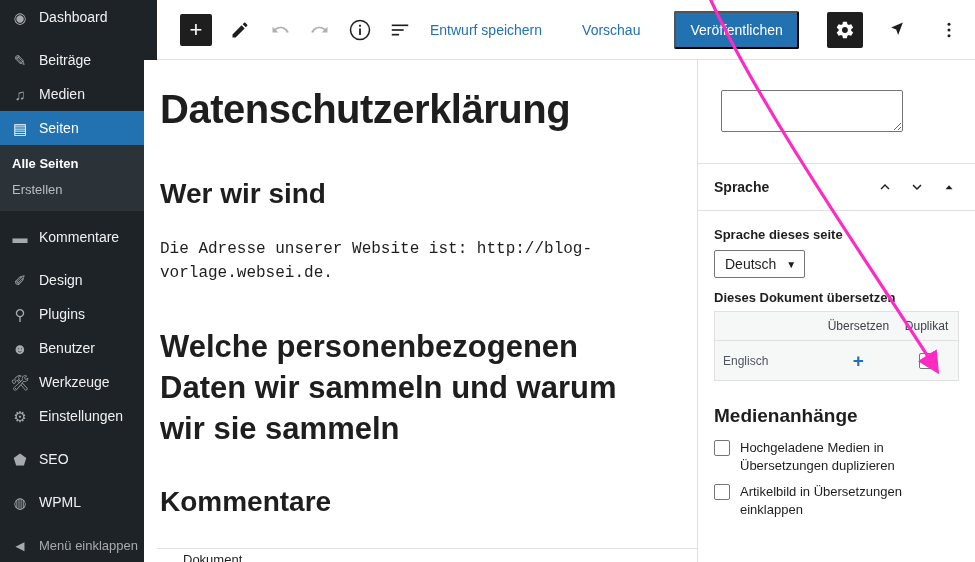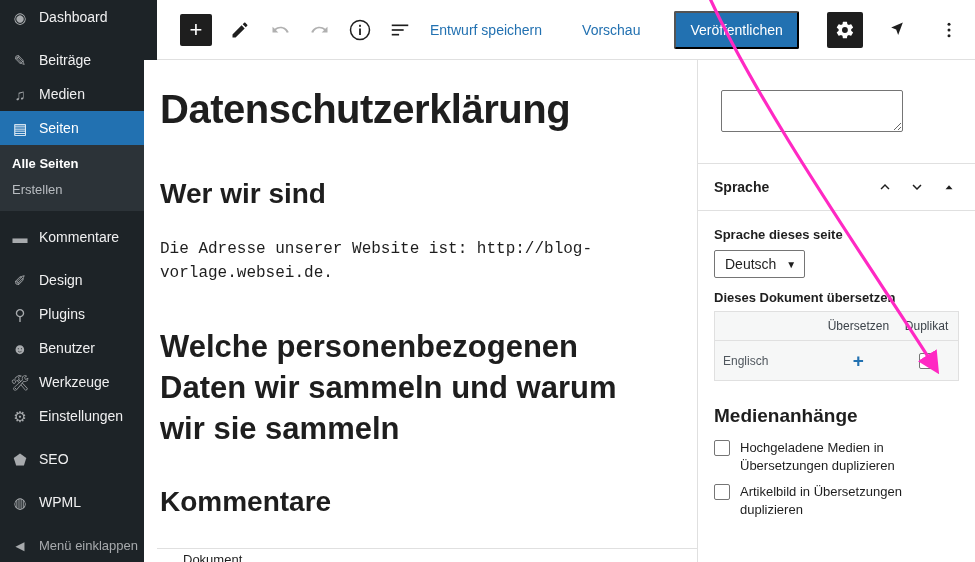--- a/index.html
+++ b/index.html
@@ -516,21 +516,21 @@
     </div>
 
     <div class="media-section">
       <div class="media-title">Medienanhänge</div>
       <label class="chk-row">
         <span class="chk"></span>
         <span>Hochgeladene Medien in Übersetzungen duplizieren</span>
       </label>
       <label class="chk-row">
         <span class="chk"></span>
-        <span>Artikelbild in Übersetzungen duplizieren</span>
+        <span>Artikelbild in Übersetzungen einklappen</span>
       </label>
     </div>
   </aside>
 
   <svg id="annotation" viewBox="0 0 975 562">
     <defs>
       <marker id="pinkhead" markerWidth="7" markerHeight="7" refX="4" refY="3.5" orient="auto">
         <path d="M0,0 L7,3.5 L0,7 z" fill="#ff29c3"></path>
       </marker>
     </defs>

